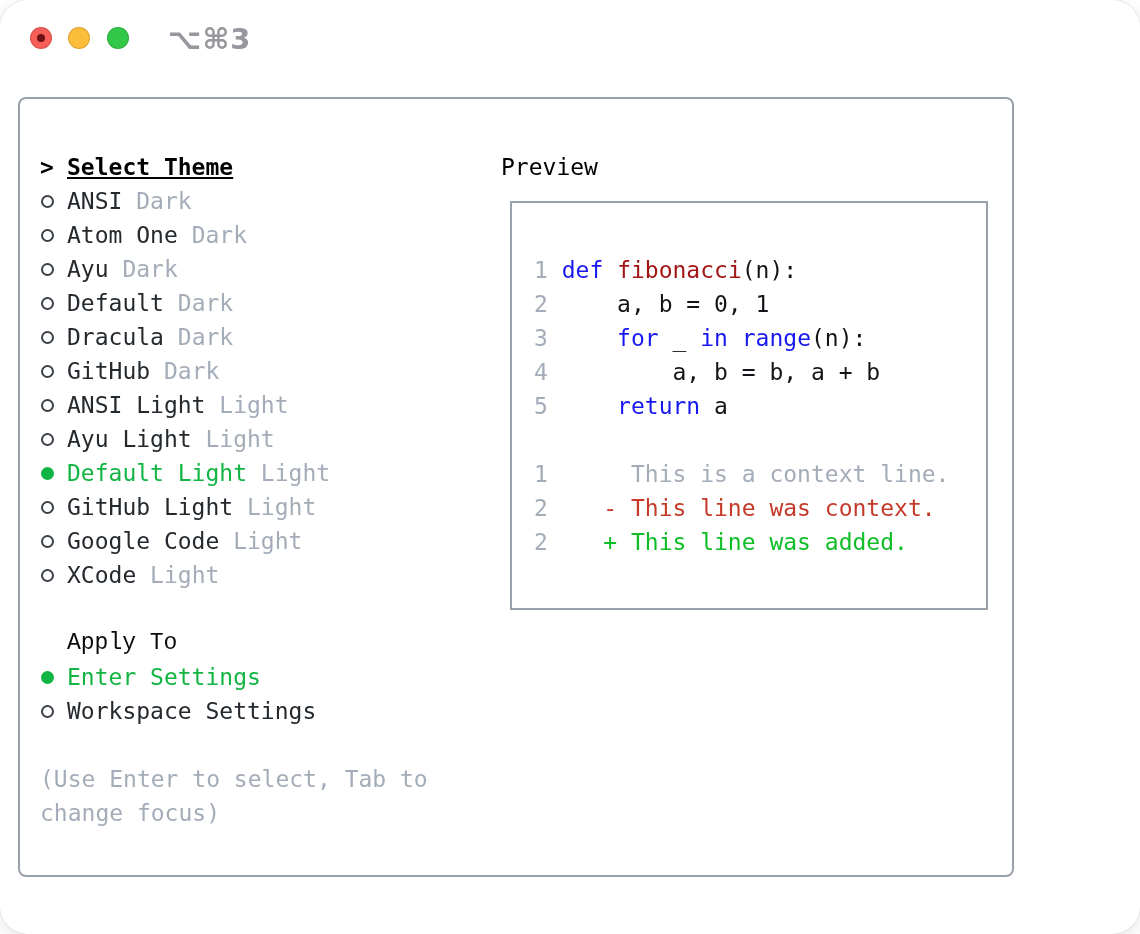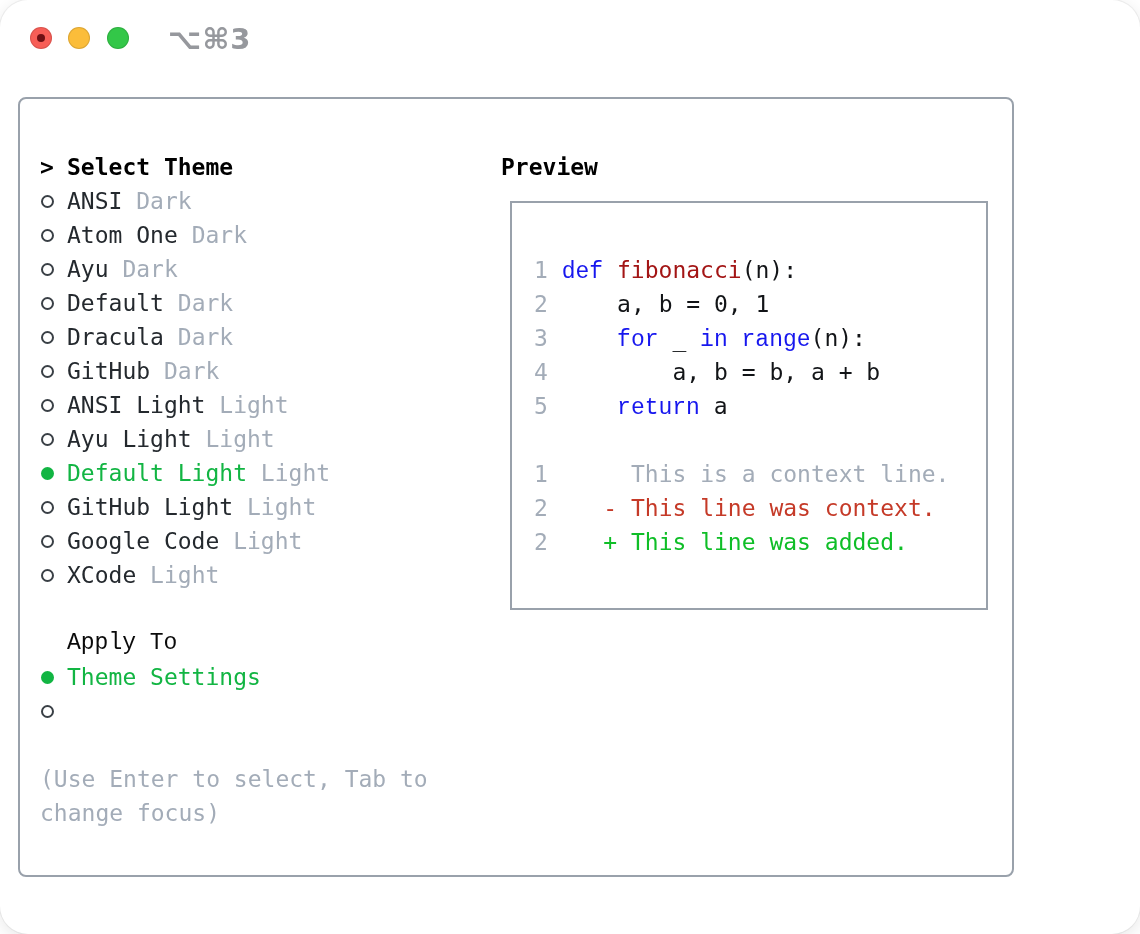--- a/index.html
+++ b/index.html
@@ -31,39 +31,39 @@
     border:2px solid var(--border); border-radius:8px; background:#fff;
   }
 
   
   .list { position:absolute; left:20px; top:51px; width:440px; font-size:23px; }
   .row { display:flex; height:34px; line-height:34px; white-space:pre; }
   .mk { flex:none; width:27px; display:flex; align-items:center; }
   .radio { width:13px; height:13px; border-radius:50%; border:2px solid #3a4046; margin-left:1px; }
   .radio.sel { background:var(--green); border-color:var(--green); }
   .cursor-arrow { font-weight:bold; color:#000; }
-  .hdr-text { font-weight:bold; color:#000; }
+  .hdr-text { font-weight:bold; color:#000;text-decoration:underline; }
   .hdr2-text { color:#0a0a0a;font-family:Liberation Mono, monospace; }
   .nm { color:var(--text); }
   .nm.sel { color:var(--green); }
   .vr { color:var(--muted);text-align:right; }
   .help-line { color:var(--muted); }
 
   
   .preview-title { position:absolute; left:481px; top:51px; height:34px; line-height:34px;
-                   font-size:23px; font-weight:bold; color:#000; }
+                   font-size:23px; font-weight:normal; color:#000; }
   .codebox {
     position:absolute; left:490px; top:102px; width:478px; height:409px;
     border:2px solid var(--border); background:#fff;
     padding:50px 0 0 22px; overflow:hidden;
   }
   .cl { height:34px; line-height:34px; font-size:23px; white-space:pre; }
   .ln  { color:var(--muted); }
   .pl  { color:#121417; }
-  .kw  { color:var(--kw);font-family:Liberation Mono, monospace; }
+  .kw  { color:var(--kw); }
   .fn  { color:var(--fn); }
   .ctx { color:var(--muted);text-align:right; }
   .del { color:var(--del); }
   .add { color:var(--add); }
 </style>
 </head>
 <body>
 
 <div class="window">
 
@@ -82,21 +82,21 @@
       <div class="row">
         <span class="mk cursor-arrow">&gt;</span>
         <span class="hdr-text">Select Theme</span>
       </div>
       <div id="theme-rows" style="display:contents"><div class="row"><span class="mk"><span class="radio"></span></span><span class="nm">ANSI</span><span class="vr"> Dark</span></div><div class="row"><span class="mk"><span class="radio"></span></span><span class="nm">Atom One</span><span class="vr"> Dark</span></div><div class="row"><span class="mk"><span class="radio"></span></span><span class="nm">Ayu</span><span class="vr"> Dark</span></div><div class="row"><span class="mk"><span class="radio"></span></span><span class="nm">Default</span><span class="vr"> Dark</span></div><div class="row"><span class="mk"><span class="radio"></span></span><span class="nm">Dracula</span><span class="vr"> Dark</span></div><div class="row"><span class="mk"><span class="radio"></span></span><span class="nm">GitHub</span><span class="vr"> Dark</span></div><div class="row"><span class="mk"><span class="radio"></span></span><span class="nm">ANSI Light</span><span class="vr"> Light</span></div><div class="row"><span class="mk"><span class="radio"></span></span><span class="nm">Ayu Light</span><span class="vr"> Light</span></div><div class="row"><span class="mk"><span class="radio sel"></span></span><span class="nm sel">Default Light</span><span class="vr"> Light</span></div><div class="row"><span class="mk"><span class="radio"></span></span><span class="nm">GitHub Light</span><span class="vr"> Light</span></div><div class="row"><span class="mk"><span class="radio"></span></span><span class="nm">Google Code</span><span class="vr"> Light</span></div><div class="row"><span class="mk"><span class="radio"></span></span><span class="nm">XCode</span><span class="vr"> Light</span></div></div>
       <div class="row"></div>
       <div class="row">
         <span class="mk"></span>
         <span class="hdr2-text">Apply To</span>
       </div>
-      <div id="option-rows" style="display:contents"><div class="row"><span class="mk"><span class="radio sel"></span></span><span class="nm sel">Theme Settings</span></div><div class="row"><span class="mk"><span class="radio"></span></span></div></div>
+      <div id="option-rows" style="display:contents"><div class="row"><span class="mk"><span class="radio sel"></span></span><span class="nm sel">Enter Settings</span></div><div class="row"><span class="mk"><span class="radio"></span></span><span class="nm">Workspace Settings</span></div></div>
       <div class="row"></div>
       <div id="help-rows" style="display:contents"><div class="row"><span class="help-line">(Use Enter to select, Tab to</span></div><div class="row"><span class="help-line">change focus)</span></div></div>
     </div>
 
     <div class="preview-title">Preview</div>
 
     <div class="codebox">
       <div id="code-lines" style="display:contents"><div class="cl"><span class="ln">1</span><span class="pl"> </span><span class="kw">def</span><span class="pl"> </span><span class="fn">fibonacci</span><span class="pl">(n):</span></div><div class="cl"><span class="ln">2</span><span class="pl">     a, b = 0, 1</span></div><div class="cl"><span class="ln">3</span><span class="pl">     </span><span class="kw">for</span><span class="pl"> _ </span><span class="kw">in</span><span class="pl"> </span><span class="kw">range</span><span class="pl">(n):</span></div><div class="cl"><span class="ln">4</span><span class="pl">         a, b = b, a + b</span></div><div class="cl"><span class="ln">5</span><span class="pl">     </span><span class="kw">return</span><span class="pl"> a</span></div></div>
       <div class="cl"></div>
       <div id="diff-lines" style="display:contents"><div class="cl"><span class="ln">1</span><span class="ctx">      This is a context line.</span></div><div class="cl"><span class="ln">2</span><span class="del">    - This line was context.</span></div><div class="cl"><span class="ln">2</span><span class="add">    + This line was added.</span></div></div>

